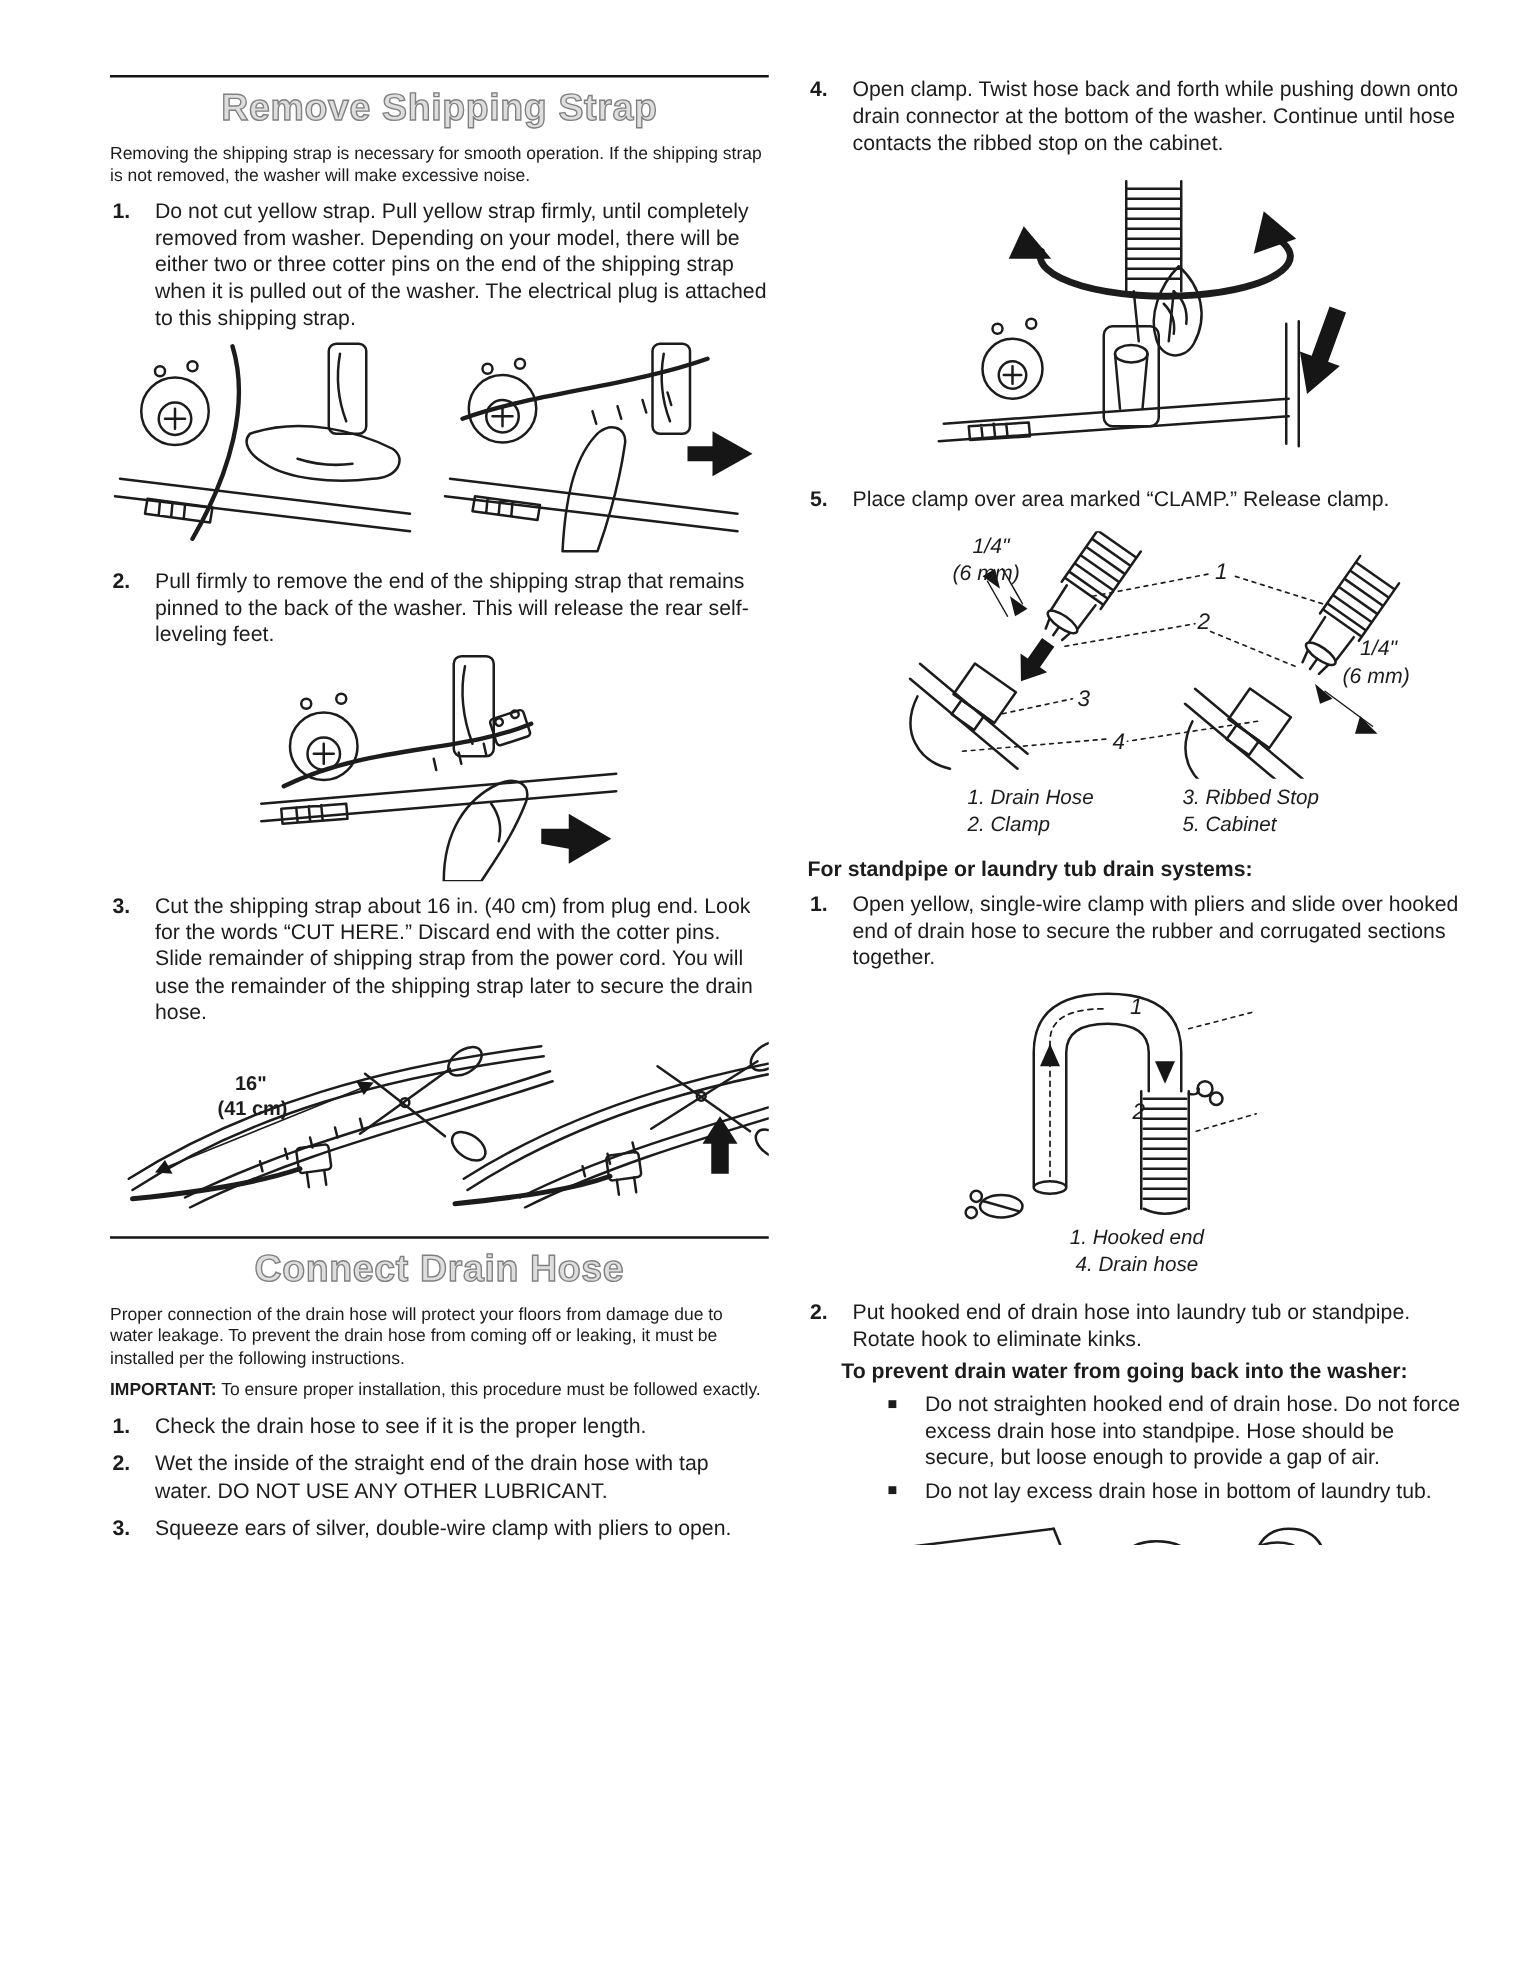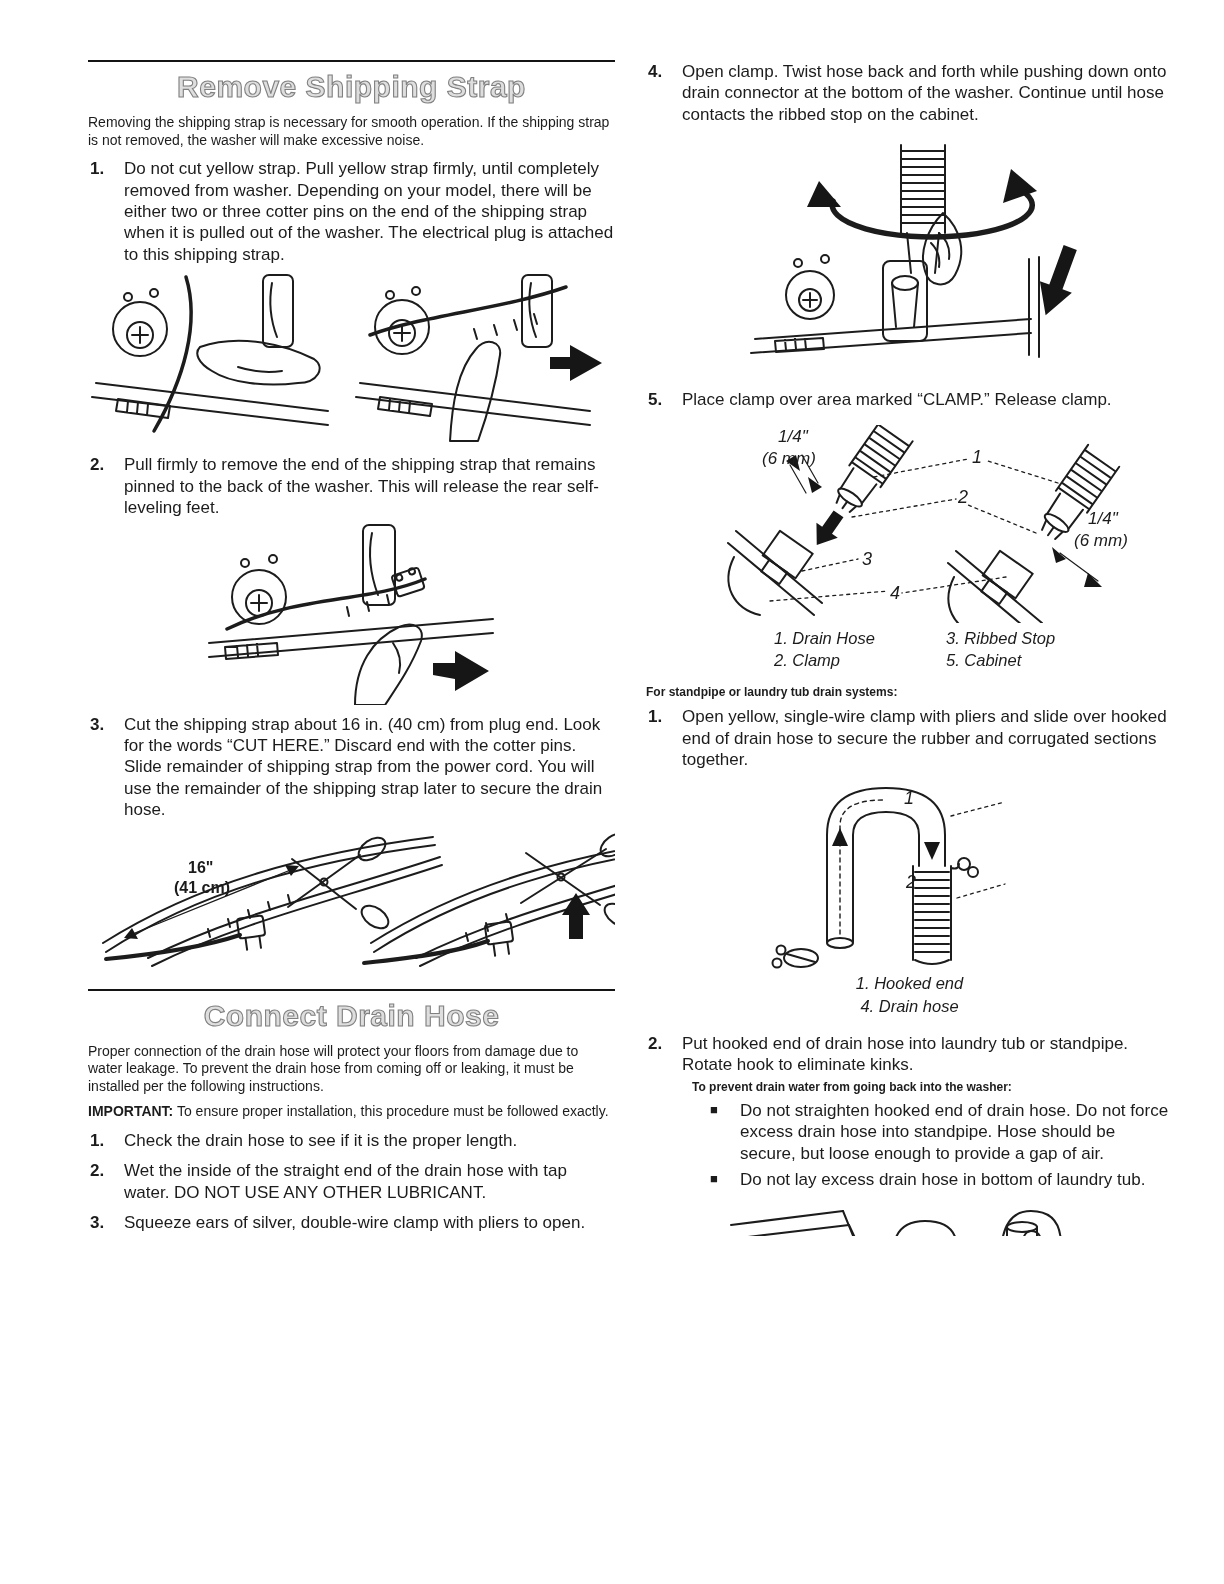--- a/index.html
+++ b/index.html
@@ -8,22 +8,22 @@
   .col{position:absolute;width:527px;}
   #col-left{left:88px;top:60px;}
   #col-right{left:646px;top:52px;}
   .rule{border:none;border-top:2.5px solid #141414;margin:0;}
   h1.outline{font-size:30px;font-weight:bold;text-align:center;margin:8px 0 10px 0;
      color:#dedede;-webkit-text-stroke:1.1px #808080;letter-spacing:.5px;}
   p.body{font-size:14px;line-height:1.26;margin:8px 0 0 0;}
   .step{display:flex;margin:9px 0 0 0;font-size:17px;line-height:1.26;}
   .step .num{flex:0 0 34px;font-weight:bold;padding-left:2px;}
   .step .stxt{flex:1;}
-  .subhead{font-size:12px;font-weight:bold;line-height:1.26;margin:14px 0 0 0;}
-  .subhead.ind{margin-left:46px;}
+  .subhead{font-size:17px;font-weight:bold;line-height:1.26;margin:14px 0 0 0;}
+  .subhead.ind{margin-left:27px;}
   .bullet{display:flex;margin:5px 0 0 0;font-size:17px;line-height:1.26;}
   .bullet .bsq{flex:0 0 30px;margin-left:64px;font-size:13px;padding-top:2px;}
   .bullet .btxt{flex:1;}
   .fig{position:relative;}
   .fig svg{display:block;stroke:#1c1c1c;fill:none;stroke-width:2;stroke-linecap:round;stroke-linejoin:round;}
   .fill{fill:#161616;stroke:none;}
   .figlabel{position:absolute;font-size:17px;font-style:italic;white-space:nowrap;}
   .figlabel.b{font-style:normal;font-weight:bold;font-size:16px;}
   .callout{position:absolute;font-size:18px;font-style:italic;}
   .legend{font-size:16.5px;font-style:italic;line-height:1.35;display:flex;}

